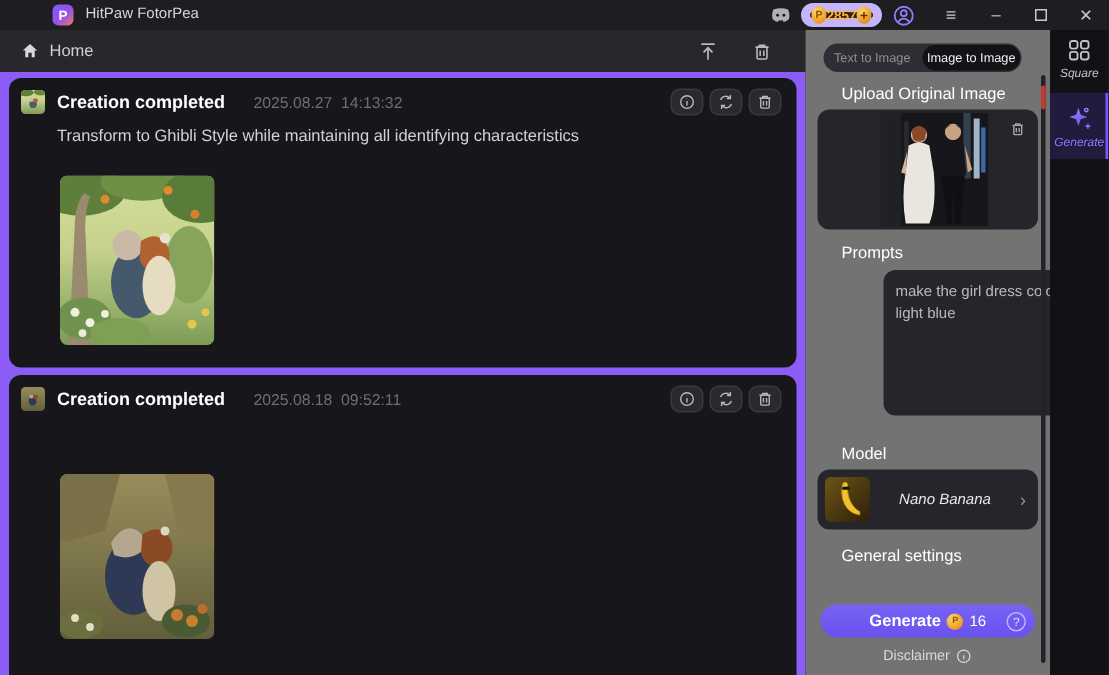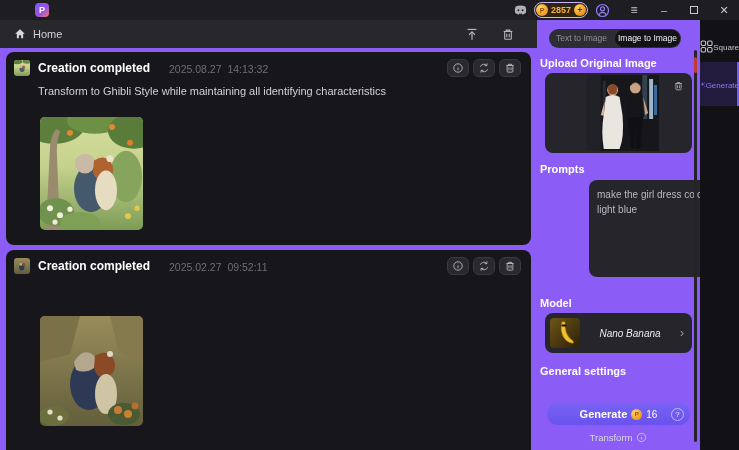--- a/index.html
+++ b/index.html
@@ -7,21 +7,21 @@
   #stage{position:relative;width:739px;height:450px;overflow:hidden;background:#0c0c0e;color:#ddd;}
 
   
   .titlebar{position:absolute;left:0;top:0;width:739px;height:20px;background:#1e1d22;}
   .app-logo{position:absolute;left:35px;top:3px;width:14px;height:14px;border-radius:4px;
     background:linear-gradient(135deg,#7b5cff 0%,#9a4fe8 55%,#ff8a3d 110%);
     display:flex;align-items:center;justify-content:center;color:#fff;font-size:9px;font-weight:bold;}
   .app-title{position:absolute;left:57px;top:0;height:20px;line-height:20px;font-size:10px;color:#d6d6da;}
   .tb-ic{position:absolute;top:0;height:20px;display:flex;align-items:center;justify-content:center;cursor:default;}
   .coin-pill{position:absolute;left:534px;top:2px;width:54px;height:16px;border-radius:9px;
-    background:#2e2410;border:1px solid #c4b5fd;display:flex;align-items:center;padding:0 1px;}
+    background:#2e2410;border:6px solid #c4b5fd;display:flex;align-items:center;padding:0 1px;}
   .coin{width:12px;height:12px;border-radius:50%;background:radial-gradient(circle at 35% 30%,#ffd36b,#f09a1f 70%);
     display:flex;align-items:center;justify-content:center;font-size:7px;font-weight:bold;color:#8a5200;}
   .coin-num{flex:1;text-align:center;font-size:9px;font-weight:bold;color:#ffb13d;}
   .plus-coin{width:12px;height:12px;border-radius:50%;background:radial-gradient(circle at 35% 30%,#ffd36b,#e8941a 70%);
     color:#5a3a00;font-size:9px;font-weight:bold;display:flex;align-items:center;justify-content:center;}
   .winglyph{color:#c9c9ce;font-size:11px;}
   .max-box{width:8px;height:8px;border:1px solid #c9c9ce;}
 
   
   .tabbar{position:absolute;left:0;top:20px;width:537px;height:28px;background:#28272c;padding-left:30px;}
@@ -38,25 +38,25 @@
   .tstamp{position:absolute;left:163px;top:11px;font-size:10.5px;color:#6e6e76;white-space:pre;}
   .ebtns{position:absolute;right:10px;top:7px;display:flex;gap:4px;}
   .ebtn{width:22px;height:18px;border-radius:6px;background:#2a2930;border:1px solid #3a3941;
     display:flex;align-items:center;justify-content:center;cursor:pointer;}
   .eprompt{position:absolute;left:32px;top:33px;font-size:11px;color:#d2d2d6;}
   .result-img{position:absolute;left:34px;border-radius:5px;overflow:hidden;cursor:pointer;}
   .img1{top:65px;width:103px;height:113px;}
   .img2{top:66px;width:103px;height:110px;}
 
   
-  .panel{position:absolute;left:537px;top:20px;width:163px;height:430px;background:#8b5cf6;}
+  .panel{position:absolute;left:537px;top:20px;width:163px;height:430px;background:#737373;}
   .seg{position:absolute;left:12px;top:9px;width:132px;height:19px;border-radius:10px;background:#2e2d33;display:flex;}
   .seg-item{flex:1;height:19px;line-height:19px;text-align:center;font-size:8.5px;color:#8f8f96;cursor:pointer;}
   .seg-item.active{background:#131216;color:#f0f0f2;border-radius:9px;margin:1px;line-height:17px;height:17px;}
-  .sec-title{position:absolute;left:3px;font-size:11px;font-weight:bold;color:#ffffff;}
+  .sec-title{position:absolute;left:24px;font-size:11px;font-weight:normal;color:#ffffff;}
   .upload-box{position:absolute;left:8px;top:53px;width:147px;height:80px;background:#26252b;border-radius:8px;cursor:pointer;}
   .upload-photo{position:absolute;left:42px;top:2px;width:72px;height:76px;overflow:hidden;}
   .upbox-trash{position:absolute;right:8px;top:7px;}
   .prompt-box{position:absolute;left:8px;top:160px;width:147px;height:97px;background:#26252b;border-radius:8px;
     padding:8px;font-size:10px;line-height:1.45;color:#b9b9c0;cursor:text;margin-left:44px;}
   .clear-btn{position:absolute;right:6px;bottom:5px;cursor:pointer;line-height:0;}
   .model-row{position:absolute;left:8px;top:293px;width:147px;height:40px;background:#26252b;border-radius:8px;
     display:flex;align-items:center;padding:0 8px 0 5px;cursor:pointer;}
   .model-thumb{width:30px;height:30px;border-radius:4px;overflow:hidden;flex:0 0 auto;}
   .model-name{flex:1;text-align:center;font-size:10px;color:#e8e8ec;font-style:italic;}
@@ -68,21 +68,21 @@
   .gen-help{position:absolute;right:6px;top:4.5px;width:13px;height:13px;border-radius:50%;
     border:1px solid rgba(255,255,255,.55);color:rgba(255,255,255,.8);font-size:8px;
     display:flex;align-items:center;justify-content:center;}
   .disclaimer{position:absolute;left:0;top:412px;width:163px;display:flex;align-items:center;justify-content:center;gap:4px;
     font-size:9.5px;color:#d9d9dd;cursor:pointer;}
   .p-scroll{position:absolute;left:157px;top:30px;width:3px;height:392px;border-radius:2px;background:#242328;}
   .p-thumb{position:absolute;left:0;top:7px;width:3px;height:16px;border-radius:2px;background:#c23b31;cursor:pointer;}
 
   
   .sidebar{position:absolute;left:700px;top:20px;width:39px;height:430px;background:#121116;}
-  .sb-item{position:absolute;left:0;width:39px;display:flex;flex-direction:row;align-items:center;cursor:pointer;}
+  .sb-item{position:absolute;left:0;width:39px;display:flex;flex-direction:column;align-items:center;cursor:pointer;font-style:italic;}
   .sb-square{top:6px;height:40px;}
   .sb-gen{top:42px;height:44px;background:#221b3e;justify-content:center;}
   .sb-gen::after{content:"";position:absolute;right:0;top:0;bottom:0;width:2px;background:#6f5bff;}
   .sb-label{font-size:8px;margin-top:3px;color:#c3c3c9;}
   .sb-gen .sb-label{color:#8d79ff;}
 
   svg{display:block;}
 </style>
 </head>
 <body>
@@ -106,20 +106,21 @@
       <stop offset="0" stop-color="#9a86ff"></stop>
         <stop offset="1" stop-color="#6a4df0"></stop>
     </linearGradient>
   </defs>
 </svg>
 
 <div id="stage">
 
   <div class="titlebar">
     <div class="app-logo">P</div>
+    <div class="app-title">HitPaw FotorPea</div>
 
     <div class="tb-ic" style="left:510px;width:20px;">
       <svg width="15" height="12" viewBox="0 0 20 16">
         <path d="M3.5 3.2 Q10 0.6 16.5 3.2 Q18.6 8 17 12 Q14.5 13.9 12.5 14.2 L11.8 12.6 Q10 13.1 8.2 12.6 L7.5 14.2 Q5.5 13.9 3 12 Q1.4 8 3.5 3.2 Z" fill="#b0b0b6"></path>
         <circle cx="7.2" cy="8.2" r="1.3" fill="#1e1d22"></circle>
           <circle cx="12.8" cy="8.2" r="1.3" fill="#1e1d22"></circle>
       </svg>
     </div>
 
     <div class="coin-pill">
@@ -237,21 +238,21 @@
     <div class="card card2">
       <div class="avatar">
         <svg width="16" height="16" viewBox="0 0 103 110" preserveAspectRatio="none">
           <rect width="103" height="110" fill="url(#pbg)"></rect>
           <ellipse cx="50" cy="64" rx="17" ry="22" fill="#2e3a55"></ellipse>
             <circle cx="44" cy="44" r="9" fill="#b5a68e"></circle>
           <ellipse cx="62" cy="46" rx="10" ry="11" fill="#8a4a26"></ellipse>
         </svg>
       </div>
       <div class="status">Creation completed</div>
-      <div class="tstamp">2025.02.27  09:52:11</div>
+      <div class="tstamp">2025.08.18  09:52:11</div>
       <div class="ebtns">
         <div class="ebtn">
           <svg width="12" height="12" viewBox="0 0 16 16" fill="none" stroke="#b9b9bf" stroke-width="1.2">
             <circle cx="8" cy="8" r="5.6"></circle>
               <path d="M8 5 V5.3 M8 7.2 V11"></path>
           </svg>
         </div>
         <div class="ebtn">
           <svg width="12" height="12" viewBox="0 0 16 16" fill="none" stroke="#b9b9bf" stroke-width="1.2">
             <path d="M3.2 6.2 A5 5 0 0 1 11.6 4.6"></path>
@@ -360,21 +361,21 @@
     <div class="sec-title" style="top:345px;">General settings</div>
 
     <div class="gen-btn">
       <span class="gen-label">Generate</span>
       <span class="coin" style="width:11px;height:11px;font-size:6px;">P</span>
       <span class="gen-cost">16</span>
       <span class="gen-help">?</span>
     </div>
 
     <div class="disclaimer">
-      <span>Transform</span>
+      <span>Disclaimer</span>
       <svg width="11" height="11" viewBox="0 0 16 16" fill="none" stroke="#d9d9dd" stroke-width="1.2">
         <circle cx="8" cy="8" r="6"></circle>
           <path d="M8 4.8 V5.1 M8 7 V11"></path>
       </svg>
     </div>
 
     <div class="p-scroll">
       <div class="p-thumb"></div>
     </div>
   </div>

